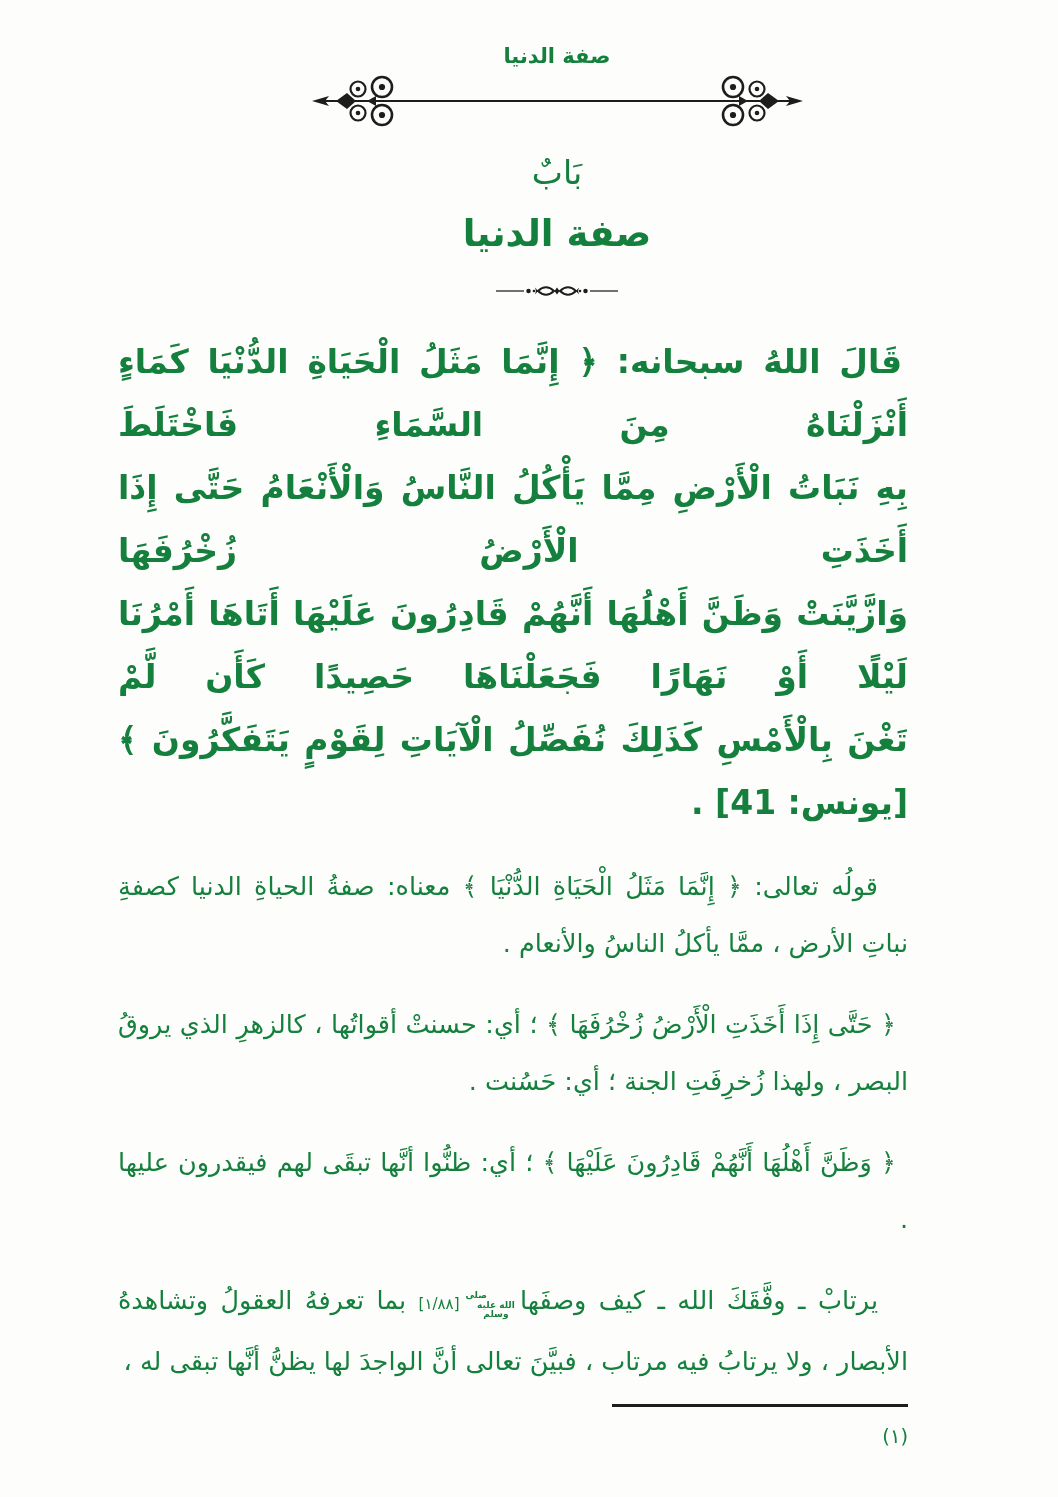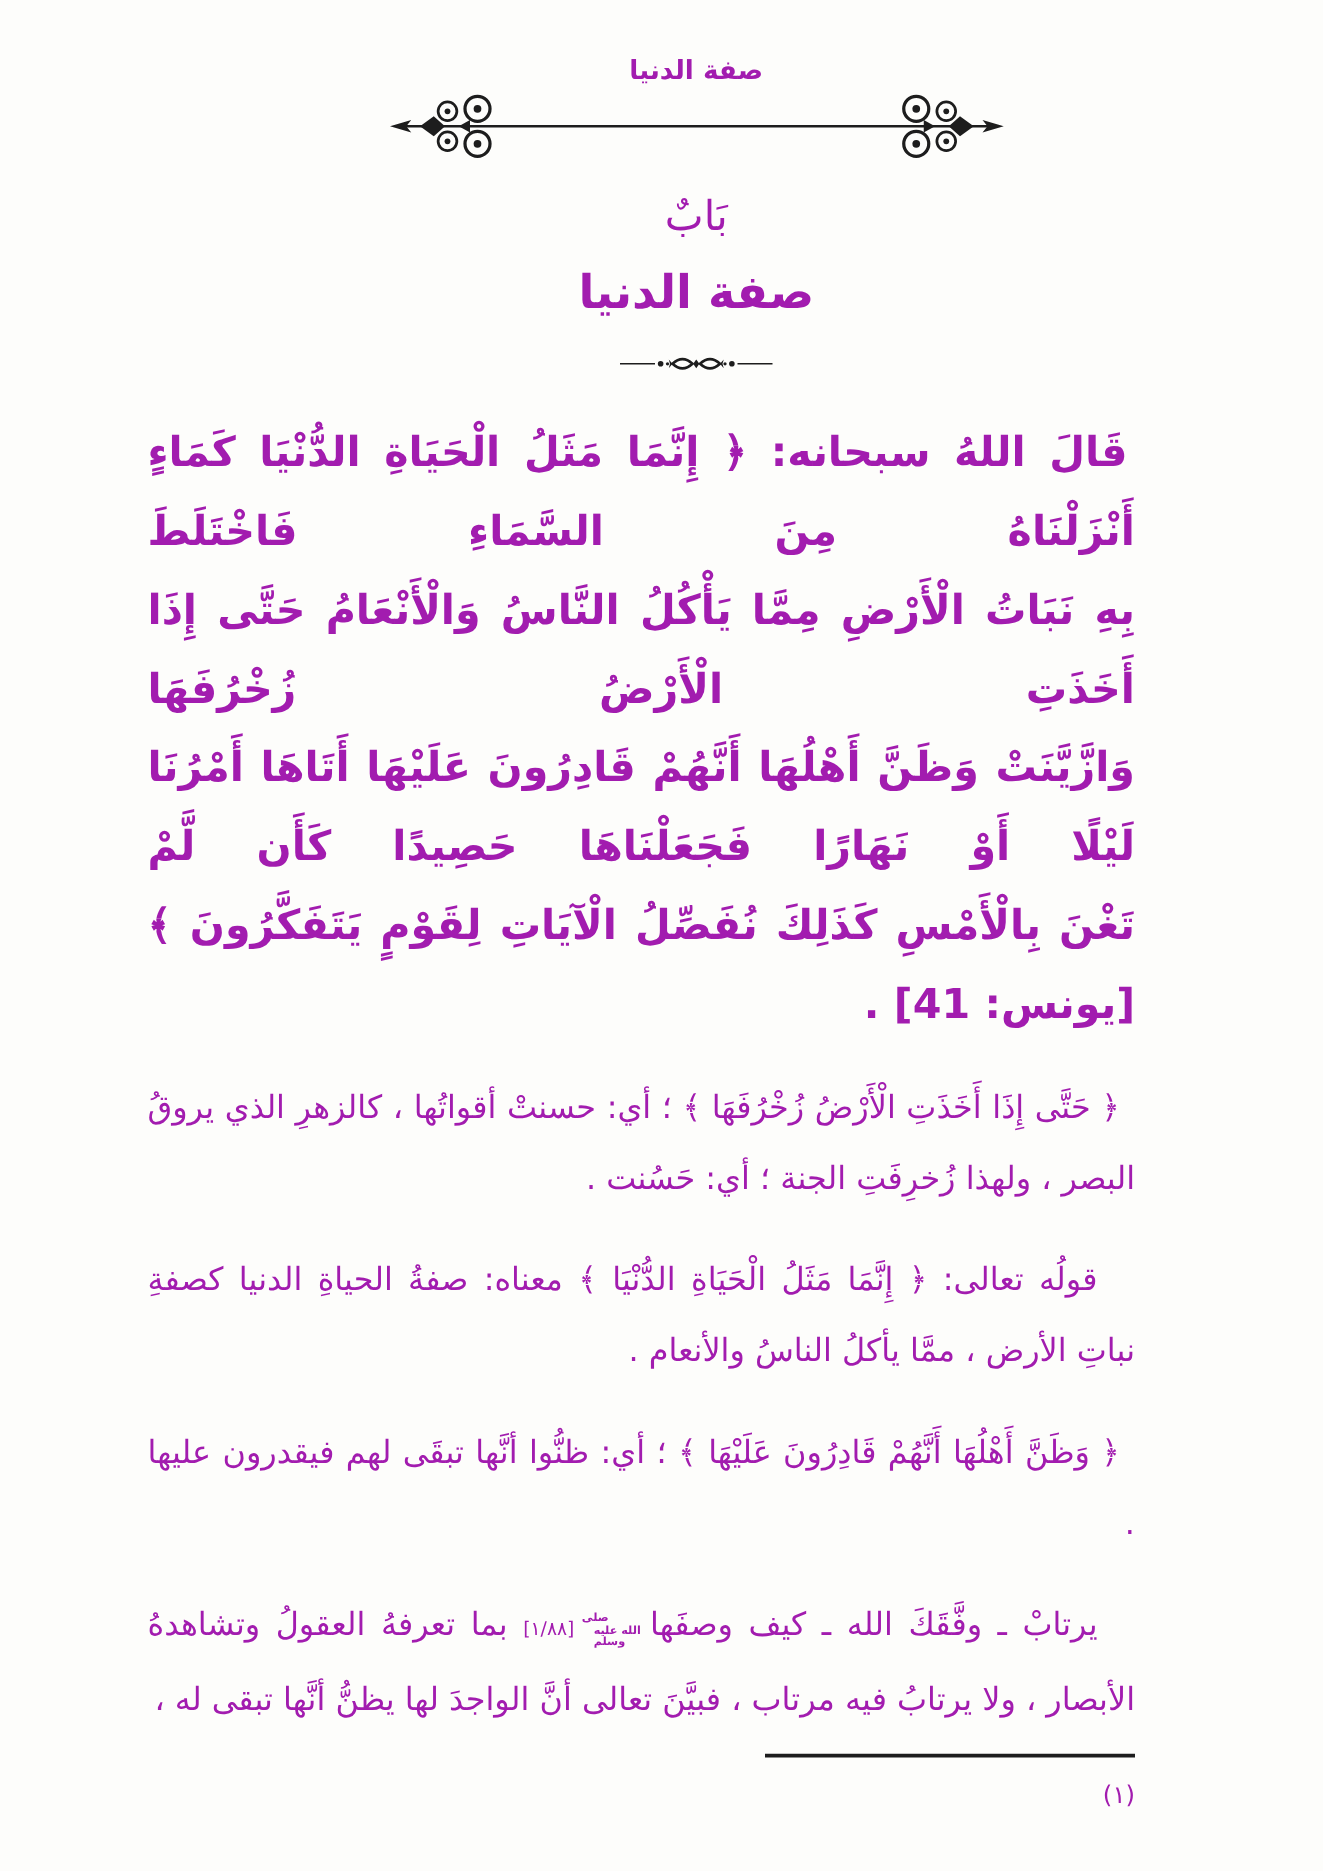--- a/index.html
+++ b/index.html
@@ -1,21 +1,21 @@
 <!DOCTYPE html>
 <html lang="ar" dir="rtl"><head>
 <meta charset="utf-8">
 <style>
   html,body{margin:0;padding:0;background:#ffffff;}
   .page{
     position:relative;
     width:1058px;height:1497px;
     box-sizing:border-box;
     background:#fdfdfb;
-    color:#a21caf;
+    color:#15803d;
     direction:rtl;
     font-family:"DejaVu Sans",sans-serif;
     padding:42px 150px 0 118px;
     overflow:hidden;
   }
   
   .front{ text-align:center; transform:translateX(44px); }
   .running-head{
     font-size:21px;font-weight:bold;letter-spacing:0;
     line-height:28px;
@@ -52,21 +52,21 @@
     font-size:15px;
     line-height:0;
     vertical-align:9px;
     font-weight:bold;
   }
   .saw{
     display:inline-block;
     width:42px;
     font-size:9px;
     line-height:9.5px;
-    text-align:left;
+    text-align:center;
     vertical-align:-8px;
     font-weight:bold;
     margin:0 3px;
   }
   .folio-ref{ font-size:15px; }
   
   .fn-sep{
     width:296px;
     border-top:3px solid #1d1d1d;
     margin-top:14px;
@@ -126,23 +126,23 @@
     </svg>
   </div>
 
   <div class="verse">
     <div class="vline vfirst">قَالَ اللهُ سبحانه: ﴿ إِنَّمَا مَثَلُ الْحَيَاةِ الدُّنْيَا كَمَاءٍ أَنْزَلْنَاهُ مِنَ السَّمَاءِ فَاخْتَلَطَ</div>
     <div class="vline">بِهِ نَبَاتُ الْأَرْضِ مِمَّا يَأْكُلُ النَّاسُ وَالْأَنْعَامُ حَتَّى إِذَا أَخَذَتِ الْأَرْضُ زُخْرُفَهَا</div>
     <div class="vline">وَازَّيَّنَتْ وَظَنَّ أَهْلُهَا أَنَّهُمْ قَادِرُونَ عَلَيْهَا أَتَاهَا أَمْرُنَا لَيْلًا أَوْ نَهَارًا فَجَعَلْنَاهَا حَصِيدًا كَأَن لَّمْ</div>
     <div class="vline vlast">تَغْنَ بِالْأَمْسِ كَذَلِكَ نُفَصِّلُ الْآيَاتِ لِقَوْمٍ يَتَفَكَّرُونَ ﴾ [يونس: 41] .</div>
   </div>
 
+  <div class="para">قولُه تعالى: ﴿ إِنَّمَا مَثَلُ الْحَيَاةِ الدُّنْيَا ﴾ معناه: صفةُ الحياةِ الدنيا كصفةِ نباتِ الأرض ، ممَّا يأكلُ الناسُ والأنعام .</div>
+
   <div class="para quote-start">﴿ حَتَّى إِذَا أَخَذَتِ الْأَرْضُ زُخْرُفَهَا ﴾ ؛ أي: حسنتْ أقواتُها ، كالزهرِ الذي يروقُ البصر ، ولهذا زُخرِفَتِ الجنة ؛ أي: حَسُنت .</div>
-
-  <div class="para">قولُه تعالى: ﴿ إِنَّمَا مَثَلُ الْحَيَاةِ الدُّنْيَا ﴾ معناه: صفةُ الحياةِ الدنيا كصفةِ نباتِ الأرض ، ممَّا يأكلُ الناسُ والأنعام .</div>
 
   <div class="para quote-start">﴿ وَظَنَّ أَهْلُهَا أَنَّهُمْ قَادِرُونَ عَلَيْهَا ﴾ ؛ أي: ظنُّوا أنَّها تبقَى لهم فيقدرون عليها .</div>
 
 
   <div class="para"><span>يرتابْ ـ وفَّقَكَ الله ـ كيف وصفَها</span><span class="saw">صلى الله عليه وسلم</span> <span class="folio-ref">[١/٨٨]</span> <span>بما تعرفهُ العقولُ وتشاهدهُ الأبصار ، ولا يرتابُ فيه مرتاب ، فبيَّنَ تعالى أنَّ الواجدَ لها يظنُّ أنَّها تبقى له ،</span></div>
 
   <div class="fn-sep"></div>
 
   <div class="footnote">
     <div class="fn-line1">

